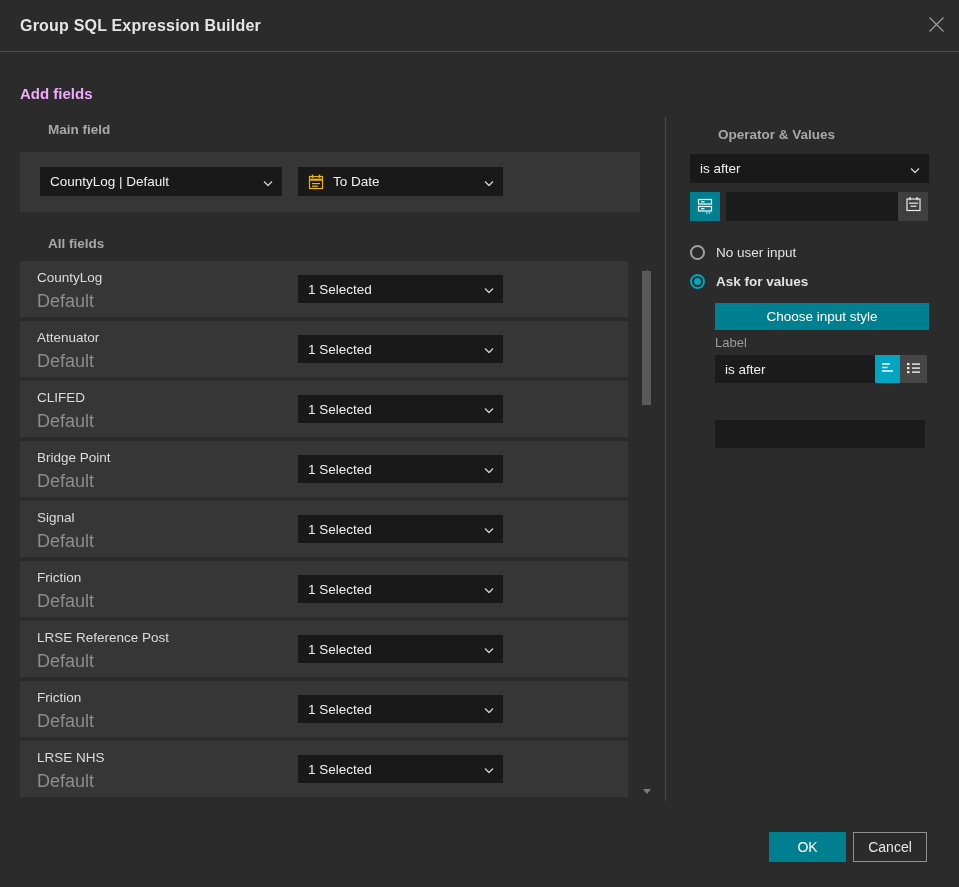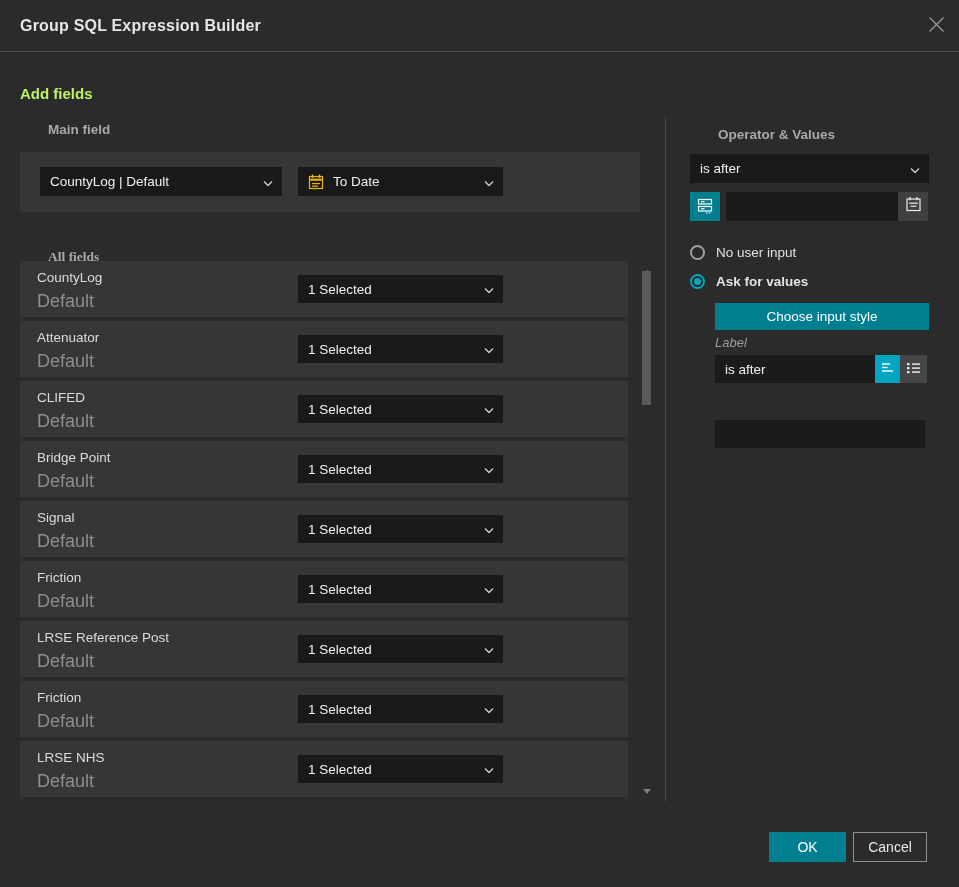--- a/index.html
+++ b/index.html
@@ -4,21 +4,21 @@
 <style>
   html,body{margin:0;padding:0;background:#1f1f1f;}
   *{box-sizing:border-box;font-family:"Liberation Sans",sans-serif;}
   .dialog{position:relative;width:959px;height:887px;background:#2b2b2b;overflow:hidden;}
 
   
   .hdr{position:absolute;left:0;top:0;width:959px;height:52px;border-bottom:1px solid #4e4e4e;}
   .hdr-title{position:absolute;left:20px;top:0;line-height:52px;font-size:16px;font-weight:700;color:#e5e5e5;letter-spacing:.2px;}
   .close-btn{position:absolute;right:14px;top:17px;width:18px;height:18px;cursor:pointer;display:flex;align-items:center;justify-content:center;}
 
-  .sec-heading{position:absolute;font-size:15px;font-weight:700;color:#bef264;}
+  .sec-heading{position:absolute;font-size:15px;font-weight:700;color:#f0abfc;}
   .sub-heading{position:absolute;font-size:13.5px;font-weight:700;color:#a8a8a8;margin-left:28px;}
 
   
   .select{background:#191919;height:29px;display:flex;align-items:center;padding:0 26px 0 10px;position:relative;cursor:pointer;color:#f0f0f0;font-size:13.5px;}
   .select .chev{position:absolute;right:9px;top:50%;transform:translateY(-50%);}
 
   
   .main-panel{position:absolute;left:20px;top:152px;width:620px;height:60px;background:#363636;}
   .main-panel .sel-field{position:absolute;left:20px;top:15px;width:242px;}
   .main-panel .sel-date{position:absolute;left:278px;top:15px;width:205px;}
@@ -107,21 +107,21 @@
       </span>
       <span>To Date</span>
       <span class="chev">
         <svg width="10" height="6" viewBox="0 0 10 6">
             <path d="M1 1l4 4 4-4" fill="none" stroke="#cfcfcf" stroke-width="1.3"></path>
           </svg>
       </span>
     </div>
   </div>
 
-  <div class="sub-heading" style="left:20px;top:249px;font-family:Liberation Serif, serif;">All fields</div>
+  <div class="sub-heading" style="left:20px;top:236px;">All fields</div>
 
   <div class="fields-list" id="fields-list">
     <div class="field-row">
       <div class="field-name">CountyLog</div>
       <div class="field-sub">Default</div>
       <div class="select">
         <span>1 Selected</span>
         <span class="chev">
           <svg width="10" height="6" viewBox="0 0 10 6">
               <path d="M1 1l4 4 4-4" fill="none" stroke="#cfcfcf" stroke-width="1.3"></path>
@@ -290,21 +290,21 @@
     <span class="circle"></span>
     <span class="radio-label">No user input</span>
   </div>
   <div class="radio-row selected" style="top:274px;font-weight:bold;">
     <span class="circle"></span>
     <span class="radio-label">Ask for values</span>
   </div>
 
   <button class="choose-btn">Choose input style</button>
 
-  <div class="mini-label" style="left:715px;top:335px;font-style:italic;">Label</div>
+  <div class="mini-label" style="left:715px;top:335px;">Label</div>
   <input class="label-input" type="text" value="is after" style="">
 
   <div class="seg seg-1">
     <span>
       <svg width="14" height="13" viewBox="0 0 14 13">
         <line x1="1" y1="3" x2="9" y2="3" stroke="#fff" stroke-width="1.4"></line>
         <line x1="1" y1="6.5" x2="6.5" y2="6.5" stroke="#fff" stroke-width="1.4"></line>
         <line x1="1" y1="10" x2="12" y2="10" stroke="#fff" stroke-width="1.4"></line>
       </svg>
     </span>

